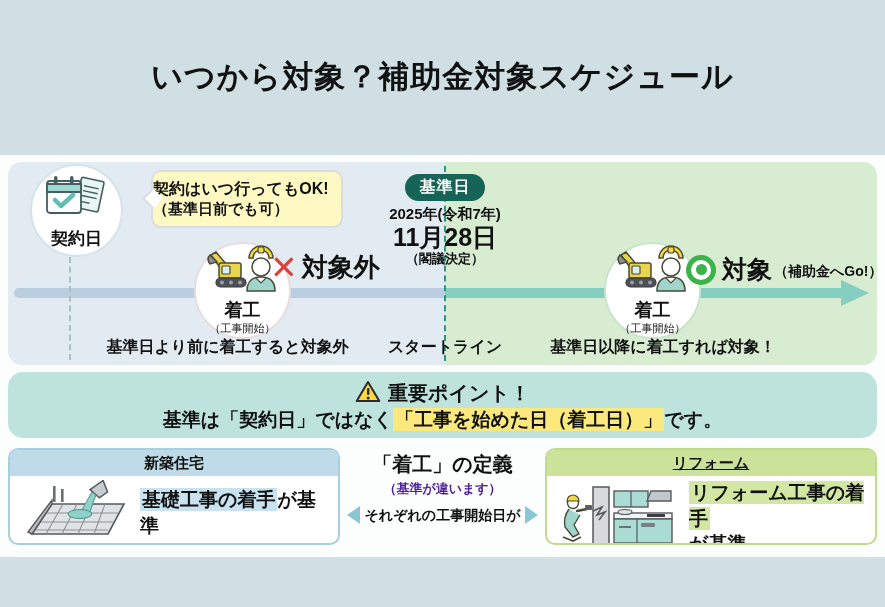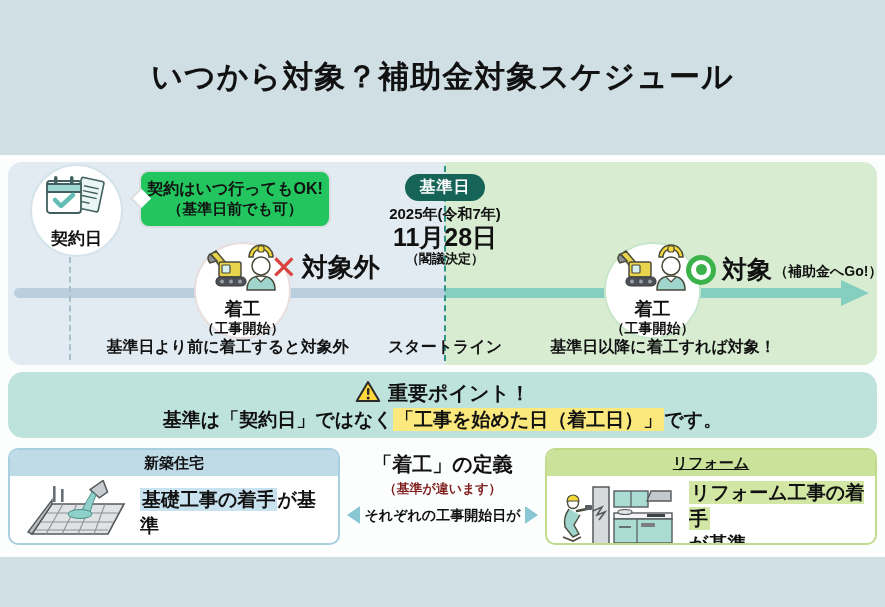--- a/index.html
+++ b/index.html
@@ -57,26 +57,26 @@
     display:flex; flex-direction:column; align-items:center; justify-content:center;
     z-index:2; text-align:center;
   }
   .contract-circle { left:30px; top:164px; width:93px; height:93px; border:2px solid #d5e3ea; }
   .contract-label { font-size:17px; font-weight:900; color:#111; margin-top:1px; }
 
   .chakko-circle { width:97px; height:97px; }
   .chakko-before { left:194px; top:242px; border:2px solid #e8dddd; }
   .chakko-after  { left:604px; top:242px; border:2px solid #c8e6cc; }
   .chakko-label { font-size:18px; font-weight:900; color:#111; line-height:1; margin-top:2px; }
-  .chakko-sub { font-size:14px; font-weight:700; color:#111; margin-top:2px; }
+  .chakko-sub { font-size:11px; font-weight:400; color:#111; margin-top:2px; }
 
   .bubble {
-    position:absolute; left:139px; top:170px; width:192px; height:58px;
-    background:#22c55e; border:2px solid #d9dde0; border-radius:10px;
-    display:flex; flex-direction:column; align-items:center; justify-content:center;
+    position:absolute; left:151px; top:170px; width:192px; height:58px;
+    background:#fef9c3; border:2px solid #d9dde0; border-radius:10px;
+    display:flex; flex-direction:column; align-items:flex-start; justify-content:center;
     z-index:3;
   }
   .bubble:before {
     content:""; position:absolute; left:-8px; top:19px; width:13px; height:13px;
     background:#fff; border-left:2px solid #d9dde0; border-bottom:2px solid #d9dde0;
     transform:rotate(45deg);
   }
   .bubble-line1 { font-size:16px; font-weight:900; color:#111; }
   .bubble-line2 { font-size:15px; font-weight:900; color:#111; }
 
@@ -141,21 +141,21 @@
     font-size:15px; font-weight:900; color:#111; }
   .new-house-box .box-header { background:#bedbe7; }
   .reform-box .box-header { background:#cbe29b;text-decoration:underline; }
   .box-content { display:flex; align-items:center; padding:4px 8px 4px 12px; gap:10px; }
   .box-text { font-size:19px; font-weight:900; color:#111; line-height:1.35; }
   .hl-blue { background:#c9e2ef; padding:1px 2px; }
   .hl-green { background:#d3e7a4; padding:1px 2px; }
 
   .definition { position:absolute; left:345px; top:451px; width:195px; text-align:center; }
   .definition-title { font-size:20px; font-weight:900; color:#111; }
-  .definition-subtitle { font-size:13px; font-weight:900; color:#7f1d1d; margin-top:2px; }
+  .definition-subtitle { font-size:13px; font-weight:900; color:#4c1d95; margin-top:2px; }
   .definition-row { display:flex; justify-content:center; gap:5px; margin-top:8px; }
   .tri { width:0; height:0; }
   .tri-left { border-right:13px solid #8ac6d4; border-top:9px solid transparent; border-bottom:9px solid transparent; }
   .tri-right { border-left:13px solid #8ac6d4; border-top:9px solid transparent; border-bottom:9px solid transparent; }
   .definition-body { font-size:14px; font-weight:900; color:#111; line-height:1.3; }
 </style>
 </head>
 <body>
 
 <div class="stage">

